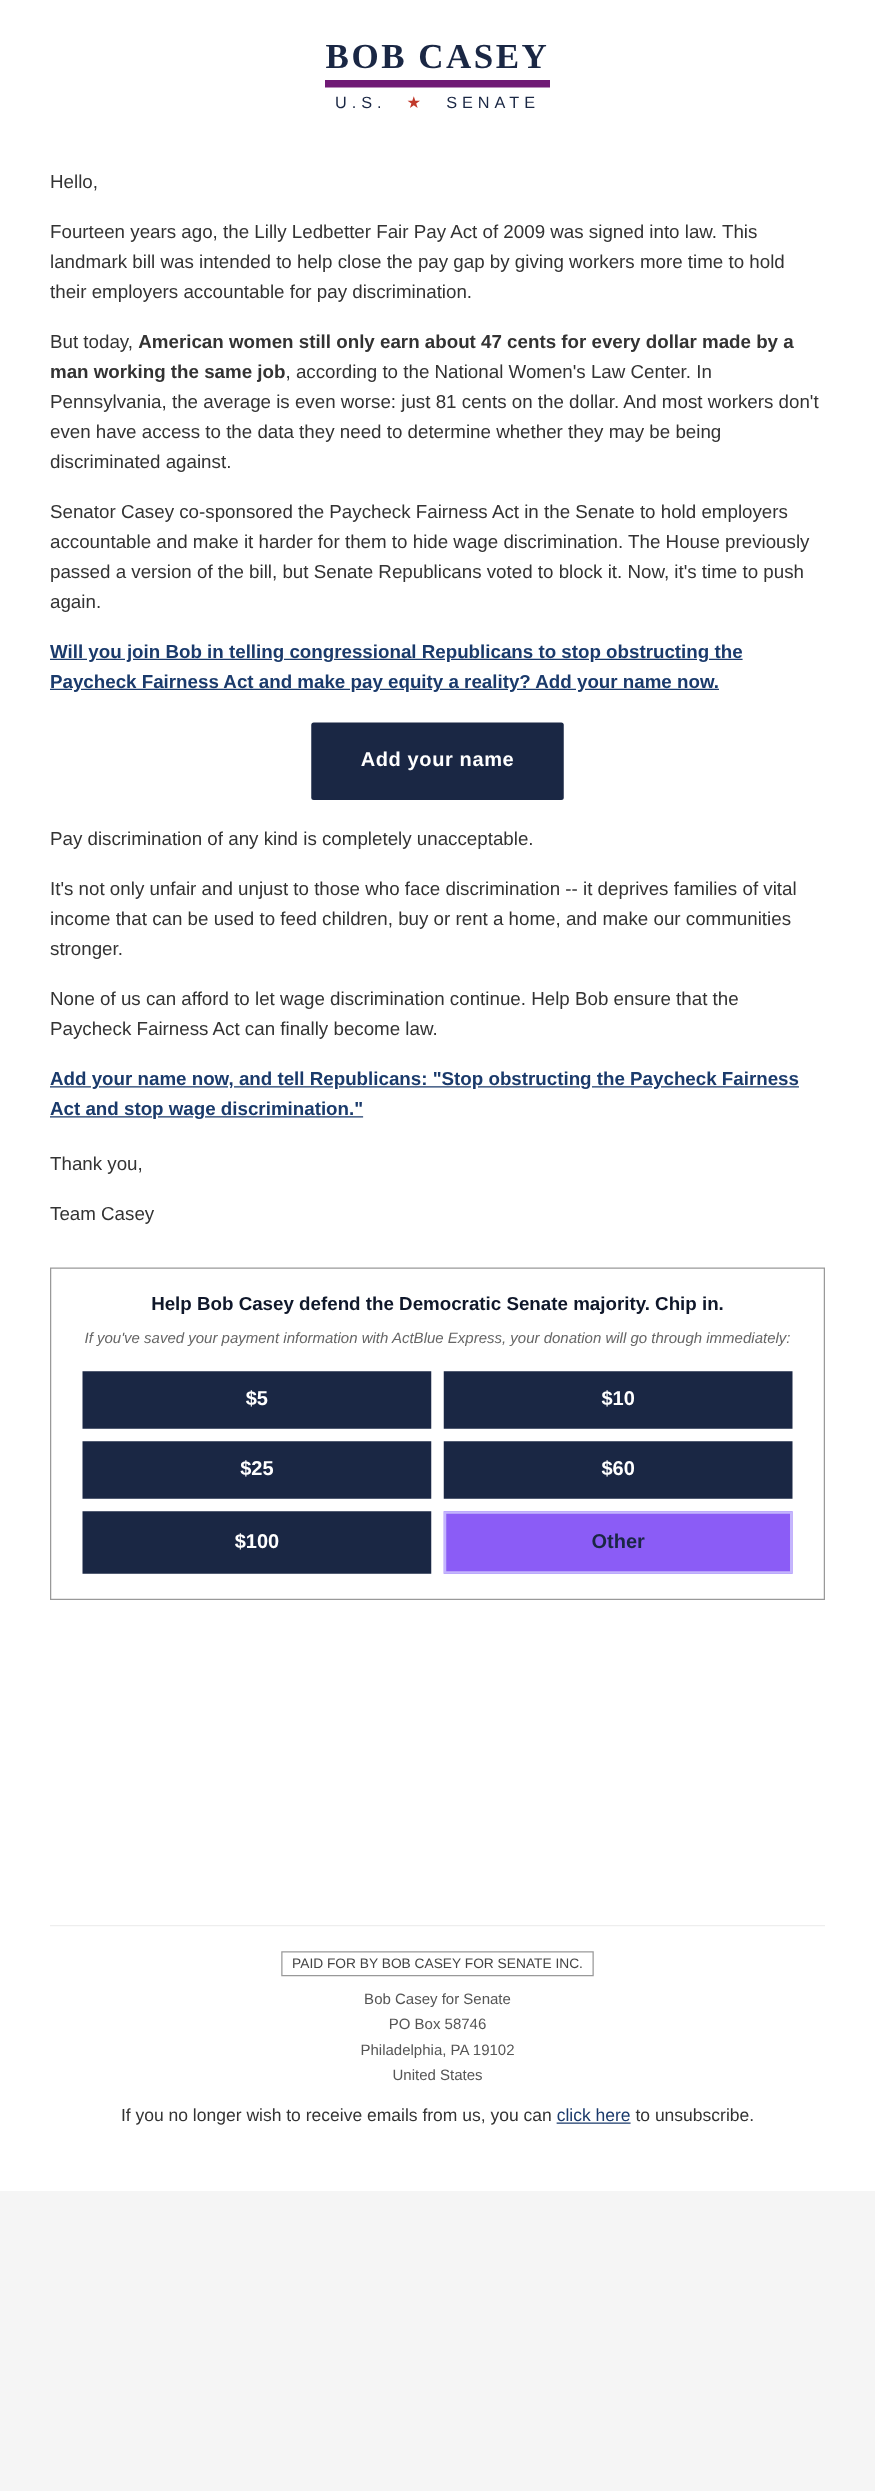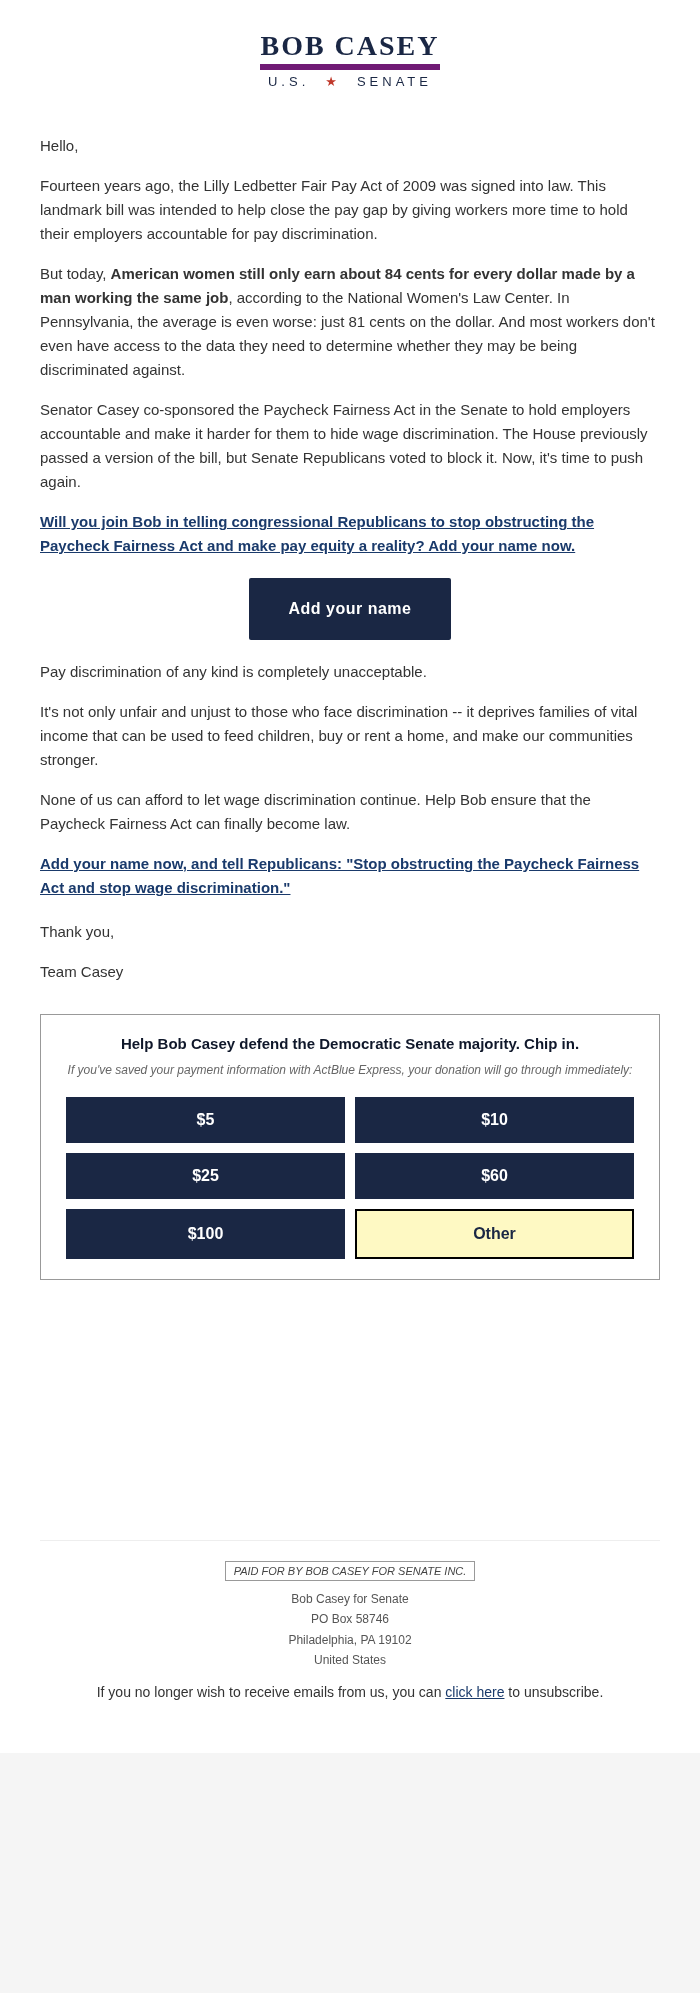--- a/index.html
+++ b/index.html
@@ -101,43 +101,42 @@
       background-color: #1a2744;
       color: #fff;
       border: none;
       padding: 14px 10px;
       font-size: 16px;
       font-weight: bold;
       cursor: pointer;
       width: 100%;
     }
     .donation-btn.other {
-      background-color: #fef9c3;
+      background-color: #8b5cf6;
       color: #1a2744;
-      border: 2px solid #000000;
+      border: 2px solid #c4b5fd;
     }
     .footer-space {
       margin: 40px 0 20px 0;
       height: 200px;
     }
     .footer {
       text-align: center;
       color: #666;
       font-size: 12px;
       padding: 20px 0;
       border-top: 1px solid #eee;
     }
     .paid-for {
       border: 1px solid #999;
       display: inline-block;
       padding: 3px 8px;
       font-size: 11px;
       color: #444;
       margin-bottom: 8px;
-      font-style: italic;
     }
     .footer-address {
       line-height: 1.7;
       color: #555;
       font-size: 12px;
     }
     .unsubscribe-text {
       margin-top: 12px;
       font-size: 14px;
       color: #333;
@@ -160,21 +159,21 @@
       <span class="star">★</span>
       <span>SENATE</span>
     </div>
   </div>
 
   <p class="body-text">Hello,</p>
 
   <p class="body-text">Fourteen years ago, the Lilly Ledbetter Fair Pay Act of 2009 was signed into law. This landmark bill was intended to help close the pay gap by giving workers more time to hold their employers accountable for pay discrimination.</p>
 
   <p class="body-text">
-    <span>But today, </span><strong>American women still only earn about 84 cents for every dollar made by a man working the same job</strong><span>, according to the National Women's Law Center. In Pennsylvania, the average is even worse: just 81 cents on the dollar. And most workers don't even have access to the data they need to determine whether they may be being discriminated against.</span>
+    <span>But today, </span><strong>American women still only earn about 47 cents for every dollar made by a man working the same job</strong><span>, according to the National Women's Law Center. In Pennsylvania, the average is even worse: just 81 cents on the dollar. And most workers don't even have access to the data they need to determine whether they may be being discriminated against.</span>
   </p>
 
   <p class="body-text">Senator Casey co-sponsored the Paycheck Fairness Act in the Senate to hold employers accountable and make it harder for them to hide wage discrimination. The House previously passed a version of the bill, but Senate Republicans voted to block it. Now, it's time to push again.</p>
 
   <p class="body-text">
     <a class="link-text" href="#">Will you join Bob in telling congressional Republicans to stop obstructing the Paycheck Fairness Act and make pay equity a reality? Add your name now.</a>
   </p>
 
   <div class="cta-button-container">
     <button class="cta-button">Add your name</button>

